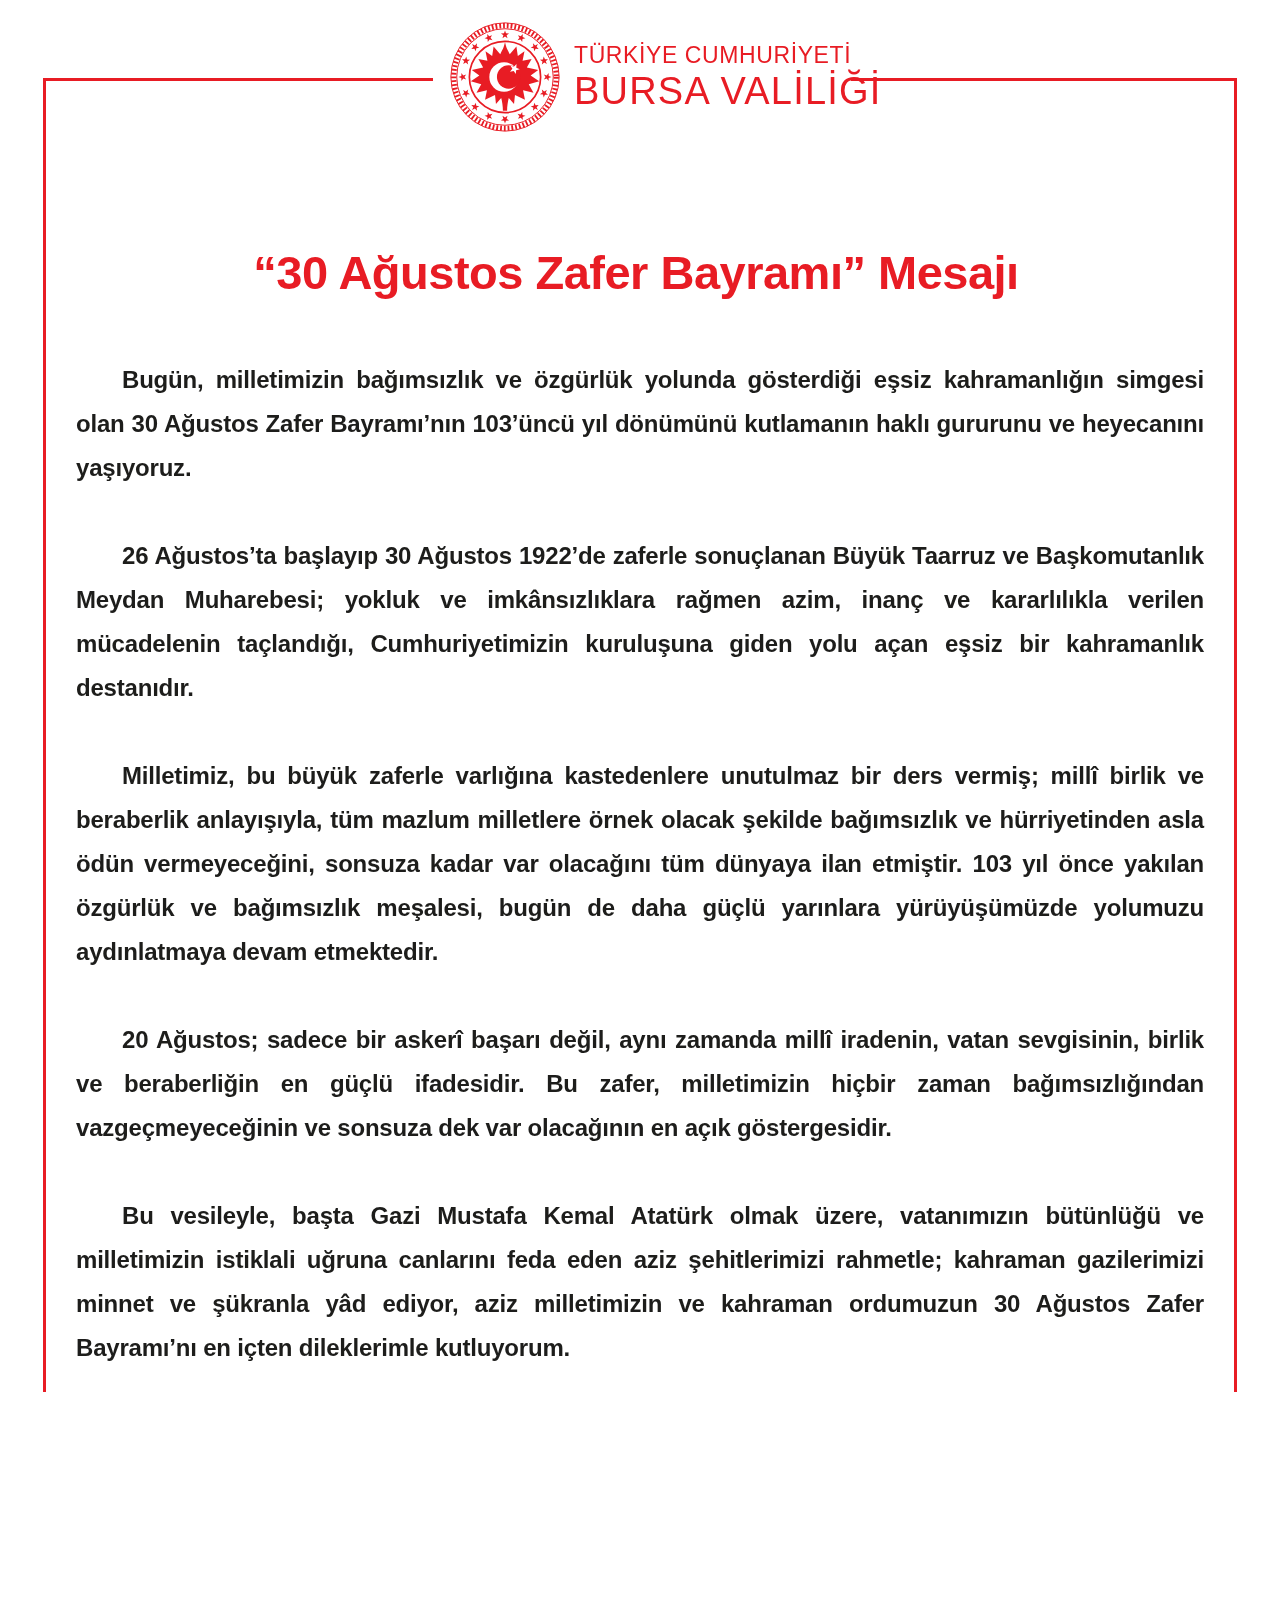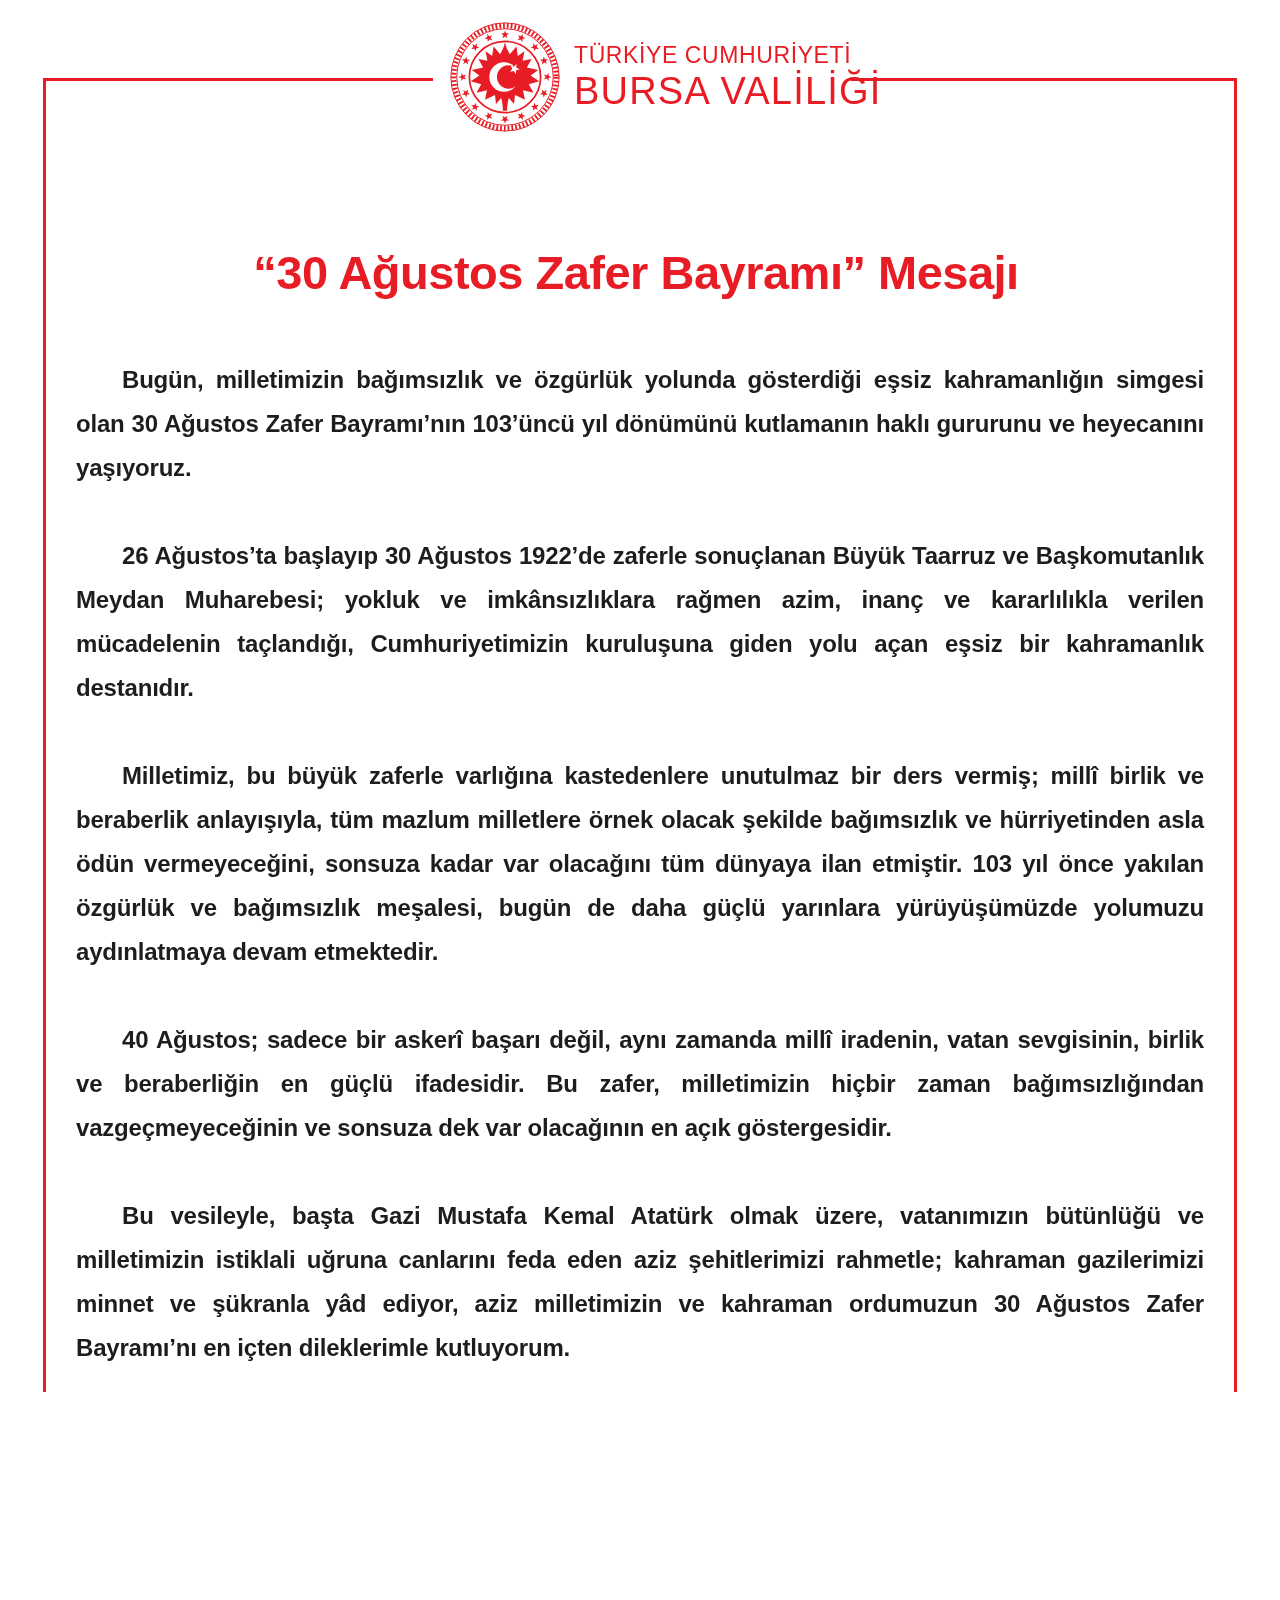--- a/index.html
+++ b/index.html
@@ -110,21 +110,21 @@
       <div class="header-line2">BURSA VALİLİĞİ</div>
     </div>
   </div>
 
   <h1 class="doc-title">“30 Ağustos Zafer Bayramı” Mesajı</h1>
 
   <div class="body-text">
     <p>Bugün, milletimizin bağımsızlık ve özgürlük yolunda gösterdiği eşsiz kahramanlığın simgesi olan 30 Ağustos Zafer Bayramı’nın 103’üncü yıl dönümünü kutlamanın haklı gururunu ve heyecanını yaşıyoruz.</p>
     <p>26 Ağustos’ta başlayıp 30 Ağustos 1922’de zaferle sonuçlanan Büyük Taarruz ve Başkomutanlık Meydan Muharebesi; yokluk ve imkânsızlıklara rağmen azim, inanç ve kararlılıkla verilen mücadelenin taçlandığı, Cumhuriyetimizin kuruluşuna giden yolu açan eşsiz bir kahramanlık destanıdır.</p>
     <p>Milletimiz, bu büyük zaferle varlığına kastedenlere unutulmaz bir ders vermiş; millî birlik ve beraberlik anlayışıyla, tüm mazlum milletlere örnek olacak şekilde bağımsızlık ve hürriyetinden asla ödün vermeyeceğini, sonsuza kadar var olacağını tüm dünyaya ilan etmiştir. 103 yıl önce yakılan özgürlük ve bağımsızlık meşalesi, bugün de daha güçlü yarınlara yürüyüşümüzde yolumuzu aydınlatmaya devam etmektedir.</p>
-    <p>40 Ağustos; sadece bir askerî başarı değil, aynı zamanda millî iradenin, vatan sevgisinin, birlik ve beraberliğin en güçlü ifadesidir. Bu zafer, milletimizin hiçbir zaman bağımsızlığından vazgeçmeyeceğinin ve sonsuza dek var olacağının en açık göstergesidir.</p>
+    <p>20 Ağustos; sadece bir askerî başarı değil, aynı zamanda millî iradenin, vatan sevgisinin, birlik ve beraberliğin en güçlü ifadesidir. Bu zafer, milletimizin hiçbir zaman bağımsızlığından vazgeçmeyeceğinin ve sonsuza dek var olacağının en açık göstergesidir.</p>
     <p>Bu vesileyle, başta Gazi Mustafa Kemal Atatürk olmak üzere, vatanımızın bütünlüğü ve milletimizin istiklali uğruna canlarını feda eden aziz şehitlerimizi rahmetle; kahraman gazilerimizi minnet ve şükranla yâd ediyor, aziz milletimizin ve kahraman ordumuzun 30 Ağustos Zafer Bayramı’nı en içten dileklerimle kutluyorum.</p>
   </div>
 
   <div class="signature">
     <div class="sig-name">Erol AYYILDIZ</div>
     <div class="sig-title">Bursa Valisi</div>
   </div>
 
 </div>
 

